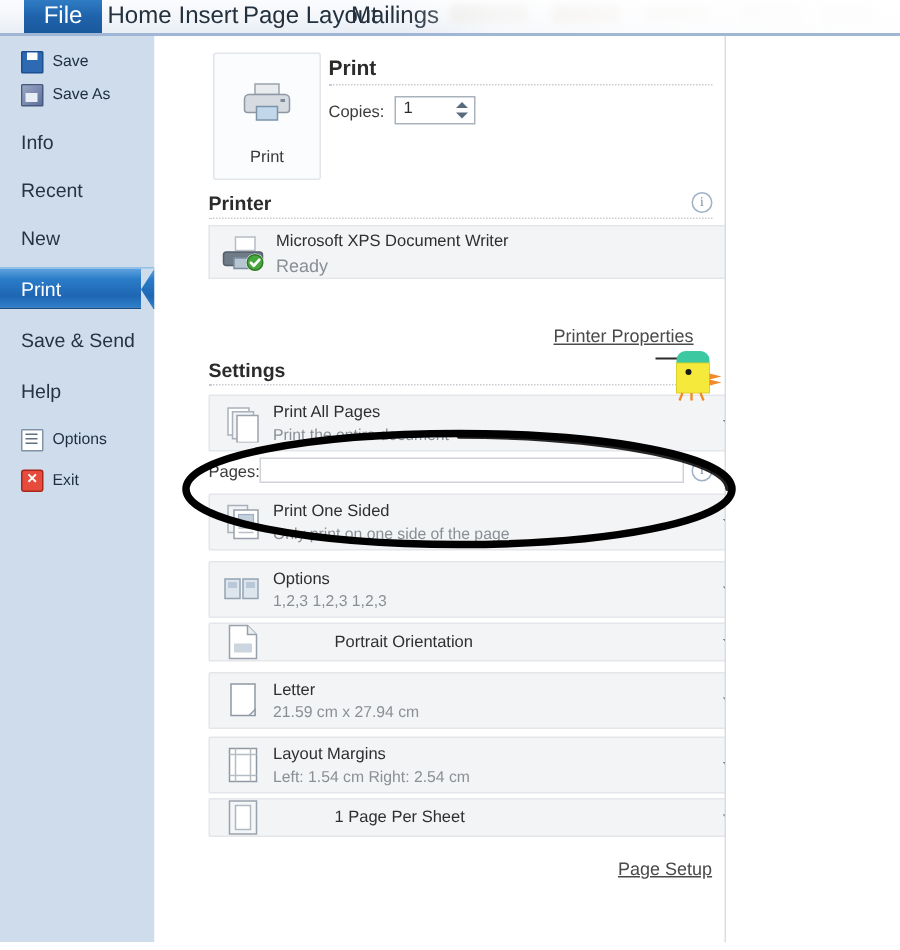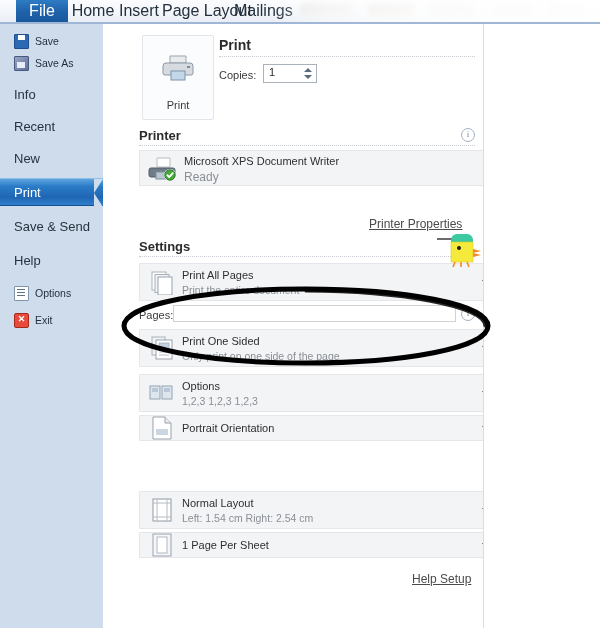--- a/index.html
+++ b/index.html
@@ -158,21 +158,21 @@
   .ddrow{
     position:absolute;left:36px;width:362px;
     background:#f3f4f6;border:1px solid #e4e6e9;box-sizing:border-box;
     border-radius:1px;
   }
   .ddrow.tall{height:38px;}
   .ddrow.short{height:26px;}
   .ddrow .dd-t1{
     position:absolute;left:42px;top:5px;font-size:11px;color:#2f2f2f;white-space:nowrap;
   }
-  .ddrow.short .dd-t1{top:6px;}
+  .ddrow.short .dd-t1{top:6px;margin-left:41px;}
   .ddrow .dd-t2{
     position:absolute;left:42px;top:20px;font-size:10.5px;color:#8a8f96;white-space:nowrap;
   }
   .ddrow .caret{
     position:absolute;right:10px;top:50%;margin-top:-2px;
     width:0;height:0;border-left:4px solid transparent;border-right:4px solid transparent;
     border-top:5px solid #3f3f3f;
   }
   .ddrow .rowicon{position:absolute;left:9px;top:50%;transform:translateY(-50%);width:26px;height:26px;}
 
@@ -375,44 +375,53 @@
   <div class="ddrow short" style="top:391px;">
     <svg class="rowicon" viewBox="0 0 26 26">
       <path d="M4 2 h12 l6 6 v16 h-18 z" fill="#ffffff" stroke="#98a1ab" stroke-width="1"></path>
       <path d="M16 2 v6 h6" fill="#eceff2" stroke="#98a1ab" stroke-width="1"></path>
       <rect x="7" y="14" width="12" height="6" fill="#ccd6e0"></rect>
     </svg>
     <div class="dd-t1">Portrait Orientation</div>
     <span class="caret"></span>
   </div>
 
+  <div class="ddrow tall" style="top:424px;">
+    <svg class="rowicon" viewBox="0 0 26 26">
+      <rect x="5" y="2" width="16" height="21" fill="#ffffff" stroke="#8f98a2" stroke-width="1"></rect>
+      <path d="M17 23 l4 -4 v4 z" fill="#e3e8ed" stroke="#8f98a2" stroke-width="0.8"></path>
+    </svg>
+    <div class="dd-t1">Letter</div>
+    <div class="dd-t2">21.59 cm x 27.94 cm</div>
+    <span class="caret"></span>
+  </div>
 
   <div class="ddrow tall" style="top:467px;">
     <svg class="rowicon" viewBox="0 0 26 26">
       <rect x="4" y="2" width="18" height="22" fill="#ffffff" stroke="#8f98a2" stroke-width="1"></rect>
       <line x1="8" y1="2" x2="8" y2="24" stroke="#b4bcc4" stroke-width="1"></line>
       <line x1="18" y1="2" x2="18" y2="24" stroke="#b4bcc4" stroke-width="1"></line>
       <line x1="4" y1="6" x2="22" y2="6" stroke="#b4bcc4" stroke-width="1"></line>
       <line x1="4" y1="20" x2="22" y2="20" stroke="#b4bcc4" stroke-width="1"></line>
     </svg>
-    <div class="dd-t1">Normal Layout</div>
+    <div class="dd-t1">Layout Margins</div>
     <div class="dd-t2">Left:  1.54 cm    Right:  2.54 cm</div>
     <span class="caret"></span>
   </div>
 
   <div class="ddrow short" style="top:508px;">
     <svg class="rowicon" viewBox="0 0 26 26">
       <rect x="4" y="2" width="18" height="22" fill="#f4f6f8" stroke="#9aa3ad" stroke-width="1"></rect>
       <rect x="8" y="5" width="10" height="16" fill="#ffffff" stroke="#b0b8c1" stroke-width="1"></rect>
     </svg>
     <div class="dd-t1">1 Page Per Sheet</div>
     <span class="caret"></span>
   </div>
 
-  <a class="link" style="left:309px;top:548px;" href="#">Help Setup</a>
+  <a class="link" style="left:309px;top:548px;" href="#">Page Setup</a>
 
   <svg class="teky" viewBox="0 0 104 40">
     <line x1="2" y1="9" x2="26" y2="9" stroke="#2b2b2b" stroke-width="1.4"></line>
     <path d="M22 4 h10 a6 6 0 0 1 6 6 v2 h-22 v-2 a6 6 0 0 1 6 -6 z" fill="#3cc8a0"></path>
     <rect x="16" y="12" width="22" height="20" fill="#f5e93c" stroke="#d9cf22" stroke-width="0.6"></rect>
     <circle cx="24" cy="18" r="2" fill="#1a1a1a"></circle>
     <path d="M38 19 l8 2 l-8 2 z" fill="#f08a2a"></path>
     <path d="M38 23 l8 2 l-8 2 z" fill="#f08a2a"></path>
     <path d="M20 32 l-2 5 M26 32 l0 5 M32 32 l2 5" stroke="#f08a2a" stroke-width="1.6" fill="none"></path>
     <text x="50" y="24" font-family="Liberation Sans, sans-serif" font-size="19" font-weight="bold" fill="#3cc8a0" letter-spacing="0.5">TEKY</text>

